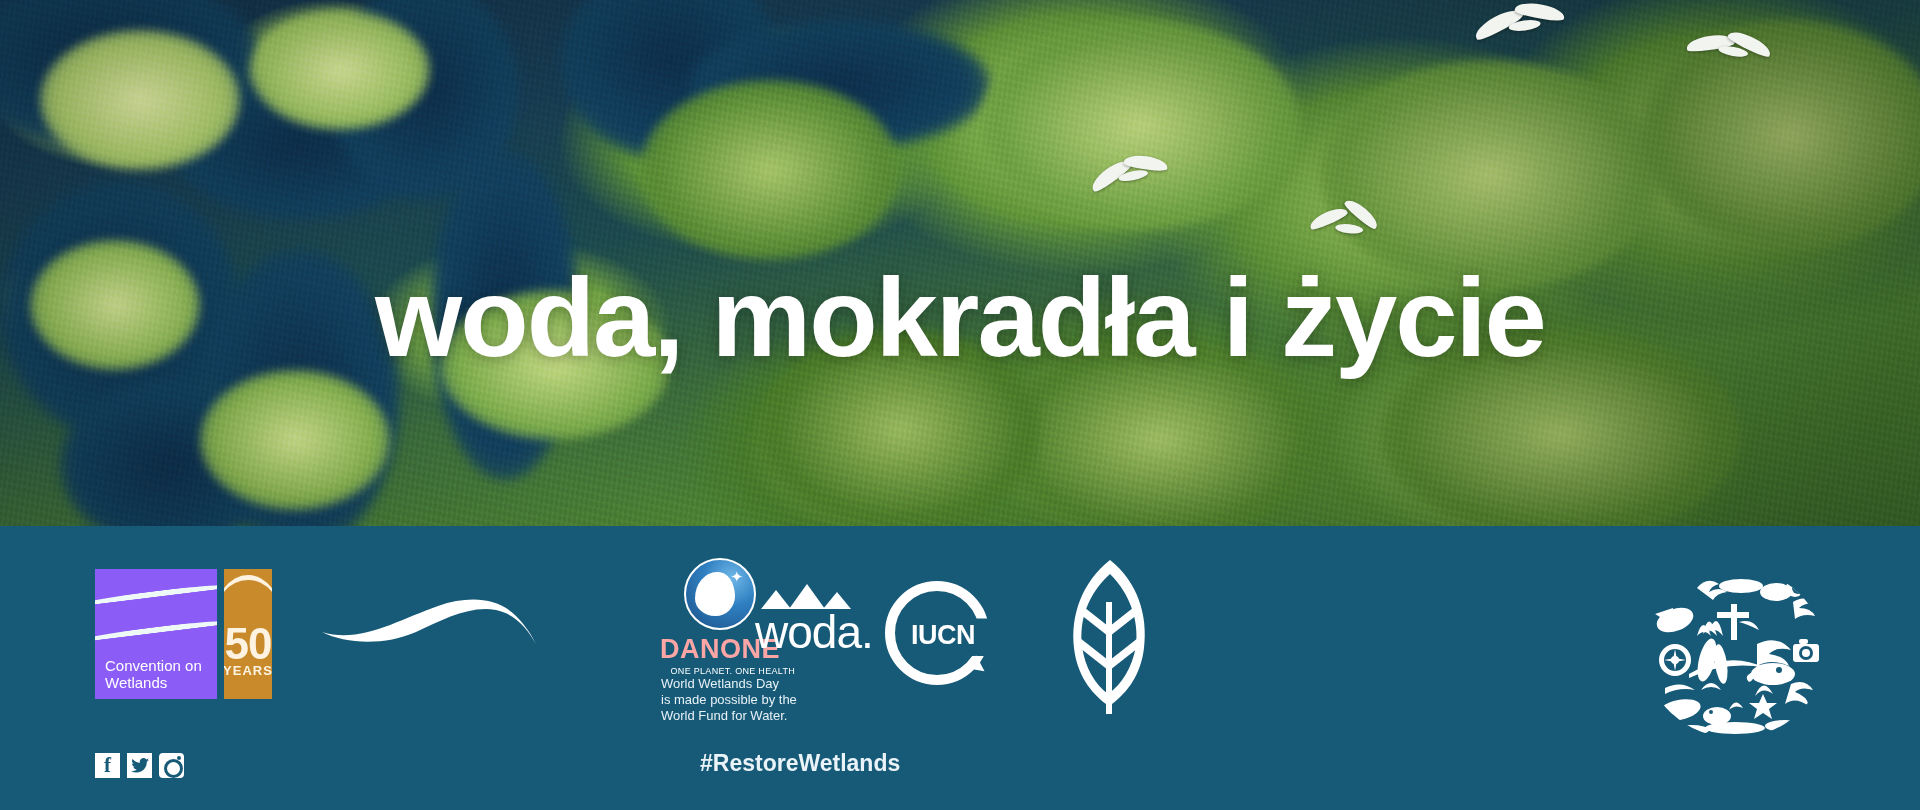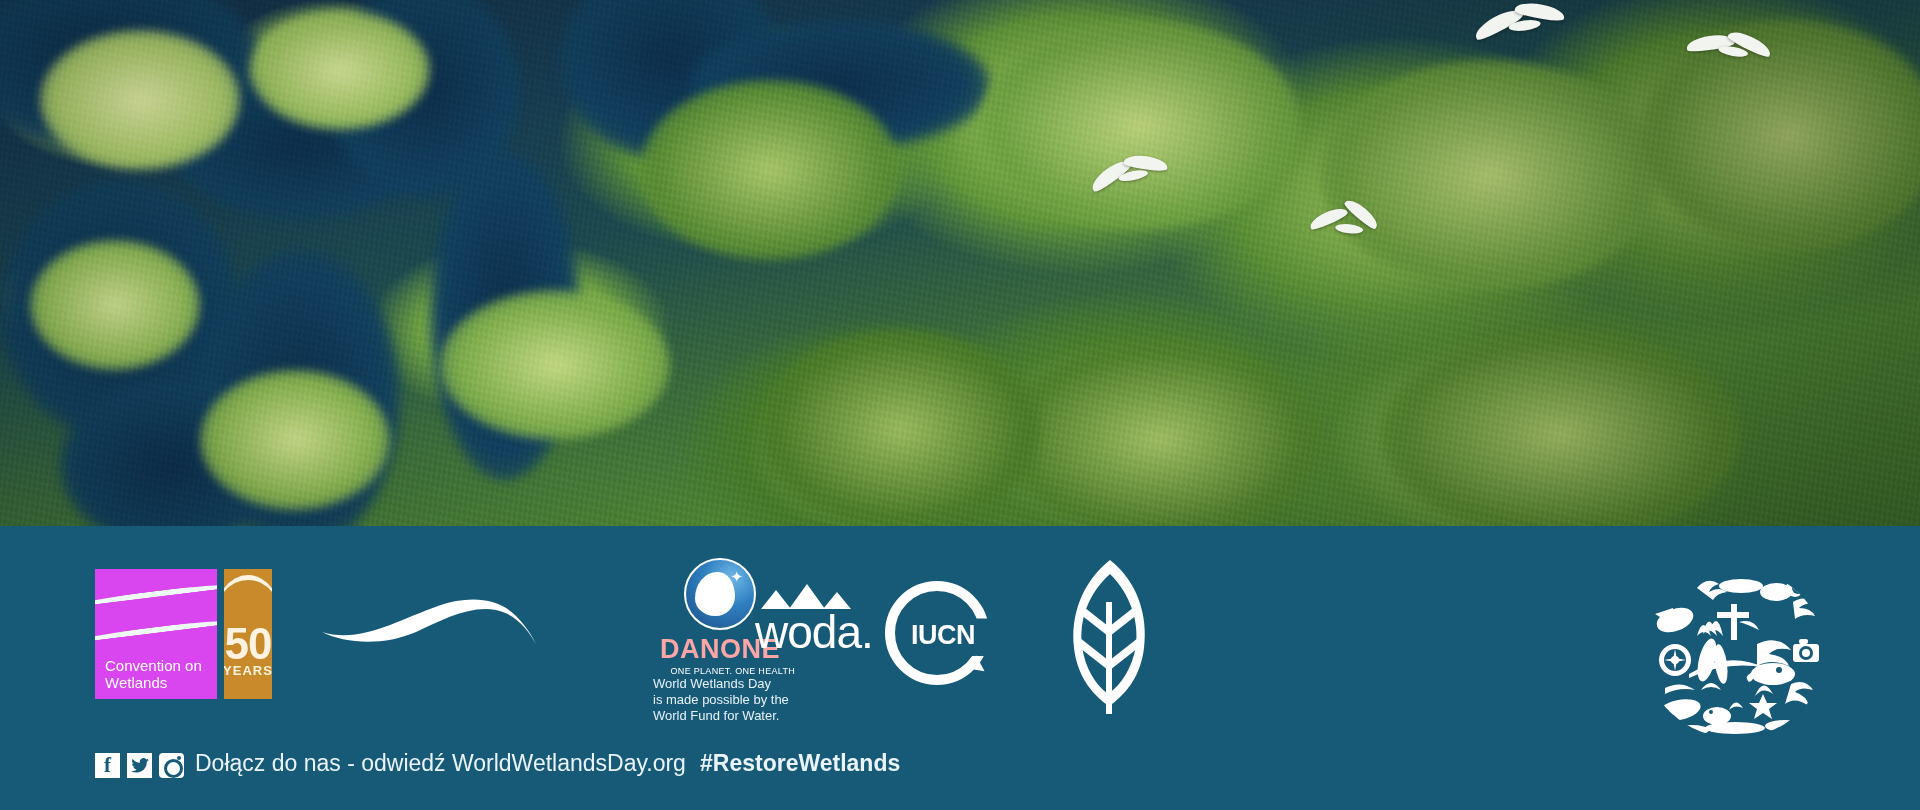--- a/index.html
+++ b/index.html
@@ -76,21 +76,21 @@
 
   
   .panel{
     position:absolute;left:0;top:526px;width:1920px;height:284px;
     background:#165a78;
   }
 
   
   .cow{position:absolute;left:95px;top:43px;display:flex;gap:7px;}
   .cow-main{
-    width:122px;height:130px;background:#d946ef;position:relative;overflow:hidden;
+    width:122px;height:130px;background:#8b5cf6;position:relative;overflow:hidden;
   }
   .cow-wave{position:absolute;height:0;border-bottom:6px solid #eef8f6;width:170px;}
   .cow-label{
     position:absolute;left:10px;bottom:8px;color:#ffffff;
     font-size:15px;line-height:17px;font-family:"Liberation Sans",sans-serif;
   }
   .cow-50{
     width:48px;height:130px;background:#c98a2b;position:relative;overflow:hidden;
     display:flex;flex-direction:column;align-items:center;justify-content:flex-end;
   }
@@ -129,21 +129,21 @@
   .dan-star{position:absolute;right:11px;top:9px;color:#ffffff;font-size:15px;line-height:15px;}
   .dan-name{
     text-align:center;color:#fca5a5;font-weight:bold;font-size:27px;
     letter-spacing:.5px;margin-top:4px;font-family:"Liberation Sans",sans-serif;
   }
   .dan-tag{
     text-align:right;color:#ffffff;font-size:9px;letter-spacing:.3px;
     font-family:"Liberation Sans",sans-serif;margin-top:1px;
   }
   .dan-caption{
-    position:absolute;left:8px;top:118px;width:172px;
+    position:absolute;left:16px;top:118px;width:172px;
     color:#e8f1f6;font-size:13px;line-height:16px;
     font-family:"Liberation Sans",sans-serif;
   }
 
   
   .evian{position:absolute;left:755px;top:58px;width:115px;text-align:center;}
   .ev-peaks{position:relative;height:26px;}
   .ev-peaks i{
     position:absolute;width:0;height:0;border-style:solid;
     border-color:transparent transparent #ffffff transparent;
@@ -271,20 +271,21 @@
       <span style="left:44px;top:4px;width:50px;height:14px;transform:rotate(18deg);"></span>
       <span style="left:36px;top:18px;width:32px;height:10px;border-radius:50%;"></span>
     </div>
     <div class="bird" style="left:1690px;top:20px;transform:rotate(10deg);">
       <span style="left:0;top:12px;width:48px;height:14px;transform:rotate(-18deg);"></span>
       <span style="left:40px;top:6px;width:46px;height:13px;transform:rotate(16deg);"></span>
       <span style="left:33px;top:19px;width:30px;height:9px;border-radius:50%;"></span>
     </div>
   </div>
 
+  <div class="headline">woda, mokradła i życie</div>
 
   <div class="panel">
 
     <div class="cow">
       <div class="cow-main">
         <div class="cow-wave" style="left:-24px;top:22px;border-radius:50%/100% 100% 0 0;transform:rotate(-7deg);"></div>
         <div class="cow-wave" style="left:-24px;top:58px;border-radius:50%/100% 100% 0 0;transform:rotate(-7deg);"></div>
         <div class="cow-label">
           <div>Convention on</div>
           <div>Wetlands</div>
@@ -404,17 +405,16 @@
         <svg width="18" height="15" viewBox="0 0 18 15">
           <path d="M18,2 a7,7 0 0 1 -2,0.6 A3.6,3.6 0 0 0 17.6,0.6 a7.2,7.2 0 0 1 -2.3,0.9 A3.6,3.6 0 0 0 9,4.8 a10.2,10.2 0 0 1 -7.4,-3.8 a3.6,3.6 0 0 0 1.1,4.8 A3.6,3.6 0 0 1 1,5.4 v0.05 a3.6,3.6 0 0 0 2.9,3.5 a3.6,3.6 0 0 1 -1.6,0.06 a3.6,3.6 0 0 0 3.4,2.5 A7.2,7.2 0 0 1 0,12.9 a10.2,10.2 0 0 0 5.5,1.6 c6.6,0 10.3,-5.5 10.3,-10.3 v-0.5 A7.3,7.3 0 0 0 18,2 Z" fill="#165a78"></path>
         </svg>
       </div>
       <div class="ig-outer">
         <div class="ig-inner"></div>
         <div class="ig-dot"></div>
       </div>
     </div>
 
-    <div class="joinus">Dołącz do nas - odwiedź WorldWetlandsDay.org</div>
     <div class="hashtag">#RestoreWetlands</div>
 
   </div>
 </div>
 
 </body></html>

